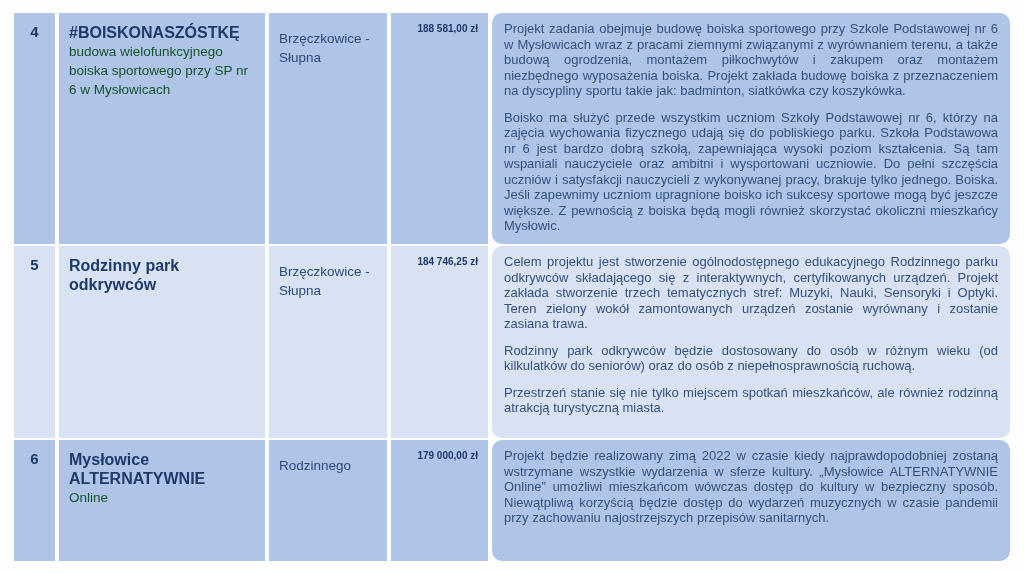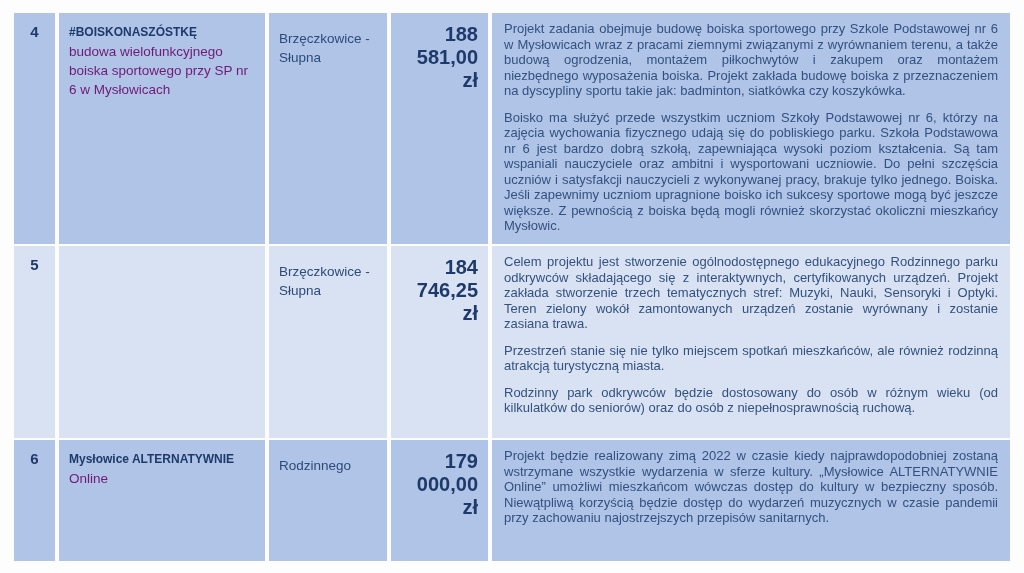--- a/index.html
+++ b/index.html
@@ -28,47 +28,48 @@
   .cell.num {
     text-align: center;
     padding-top: 10px;
     font-weight: bold;
     font-size: 15px;
     color: #1e3a6a;
   }
   .cell.title { padding: 10px 10px 8px 10px; }
   .title-bold {
     font-weight: bold;
-    font-size: 12px;
+    font-size: 16px;
     line-height: 19px;
     color: #1e3a6a;
   }
   .title-sub {
     font-size: 13.5px;
     line-height: 19px;
-    color: #701a75;
+    color: #14532d;
   }
   .cell.loc {
     padding: 16px 10px 8px 10px;
     font-size: 13.5px;
     line-height: 19px;
     color: #2c4a7a;
   }
   .cell.amount {
     padding: 10px 10px 8px 10px;
     text-align: right;
     font-weight: bold;
-    font-size: 20px;
+    font-size: 10px;
     color: #1e3a6a;
   }
   .cell.desc {
     padding: 8px 12px 8px 12px;
     font-size: 13px;
     line-height: 15.5px;
     color: #33517f;
+    border-radius: 10px;
   }
   .cell.desc p {
     margin: 0 0 11px 0;
     text-align: justify;
   }
   .cell.desc p:last-child { margin-bottom: 0; }
   .cell.desc p.loc-line { text-align: right; margin-top: 19px; }
 </style>
 </head>
 <body>
@@ -84,27 +85,28 @@
     <div class="cell loc row-dark">Brzęczkowice - Słupna</div>
     <div class="cell amount row-dark">188 581,00 zł</div>
     <div class="cell desc row-dark">
       <p>Projekt zadania obejmuje budowę boiska sportowego przy Szkole Podstawowej nr 6 w Mysłowicach wraz z pracami ziemnymi związanymi z wyrównaniem terenu, a także budową ogrodzenia, montażem piłkochwytów i zakupem oraz montażem niezbędnego wyposażenia boiska. Projekt zakłada budowę boiska z przeznaczeniem na dyscypliny sportu takie jak: badminton, siatkówka czy koszykówka.</p>
       <p>Boisko ma służyć przede wszystkim uczniom Szkoły Podstawowej nr 6, którzy na zajęcia wychowania fizycznego udają się do pobliskiego parku. Szkoła Podstawowa nr 6 jest bardzo dobrą szkołą, zapewniająca wysoki poziom kształcenia. Są tam wspaniali nauczyciele oraz ambitni i wysportowani uczniowie. Do pełni szczęścia uczniów i satysfakcji nauczycieli z wykonywanej pracy, brakuje tylko jednego. Boiska. Jeśli zapewnimy uczniom upragnione boisko ich sukcesy sportowe mogą być jeszcze większe. Z pewnością z boiska będą mogli również skorzystać okoliczni mieszkańcy Mysłowic.</p>
 
     </div>
 
     <div class="cell num row-light">5</div>
     <div class="cell title row-light">
+      <div class="title-bold">Rodzinny park odkrywców</div>
     </div>
     <div class="cell loc row-light">Brzęczkowice - Słupna</div>
     <div class="cell amount row-light">184 746,25 zł</div>
     <div class="cell desc row-light">
       <p>Celem projektu jest stworzenie ogólnodostępnego edukacyjnego Rodzinnego parku odkrywców składającego się z interaktywnych, certyfikowanych urządzeń. Projekt zakłada stworzenie trzech tematycznych stref: Muzyki, Nauki, Sensoryki i Optyki. Teren zielony wokół zamontowanych urządzeń zostanie wyrównany i zostanie zasiana trawa.</p>
+      <p>Rodzinny park odkrywców będzie dostosowany do osób w różnym wieku (od kilkulatków do seniorów) oraz do osób z niepełnosprawnością ruchową.</p>
       <p>Przestrzeń stanie się nie tylko miejscem spotkań mieszkańców, ale również rodzinną atrakcją turystyczną miasta.</p>
-      <p>Rodzinny park odkrywców będzie dostosowany do osób w różnym wieku (od kilkulatków do seniorów) oraz do osób z niepełnosprawnością ruchową.</p>
       <p class="loc-line">Lokalizacja: działki nr 473/241 i 1929/241</p>
     </div>
 
     <div class="cell num row-dark">6</div>
     <div class="cell title row-dark">
       <div class="title-bold">Mysłowice ALTERNATYWNIE</div>
       <div class="title-sub">Online</div>
     </div>
     <div class="cell loc row-dark">Rodzinnego</div>
     <div class="cell amount row-dark">179 000,00 zł</div>

